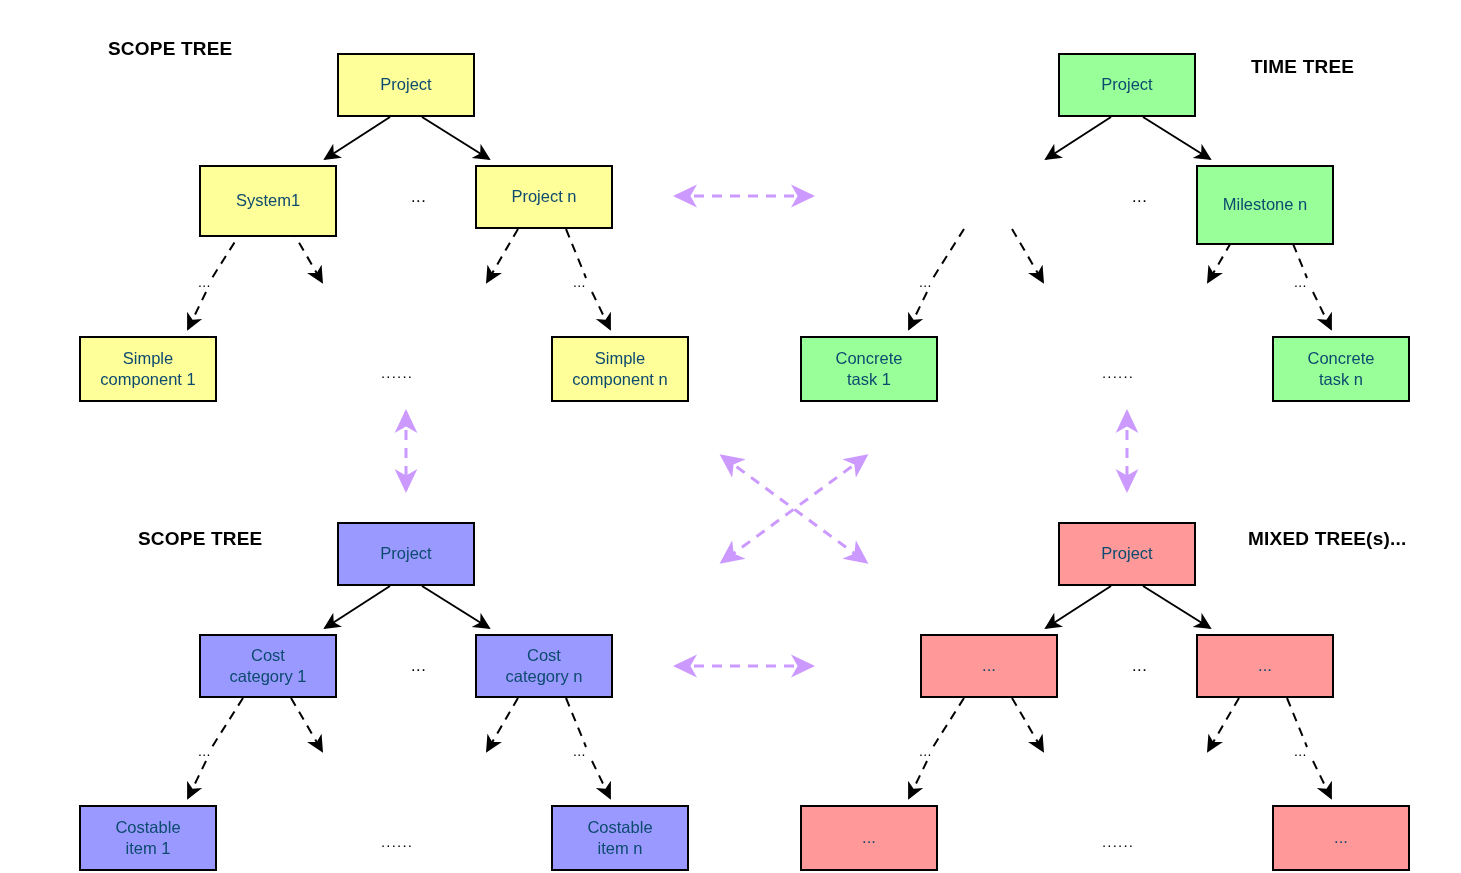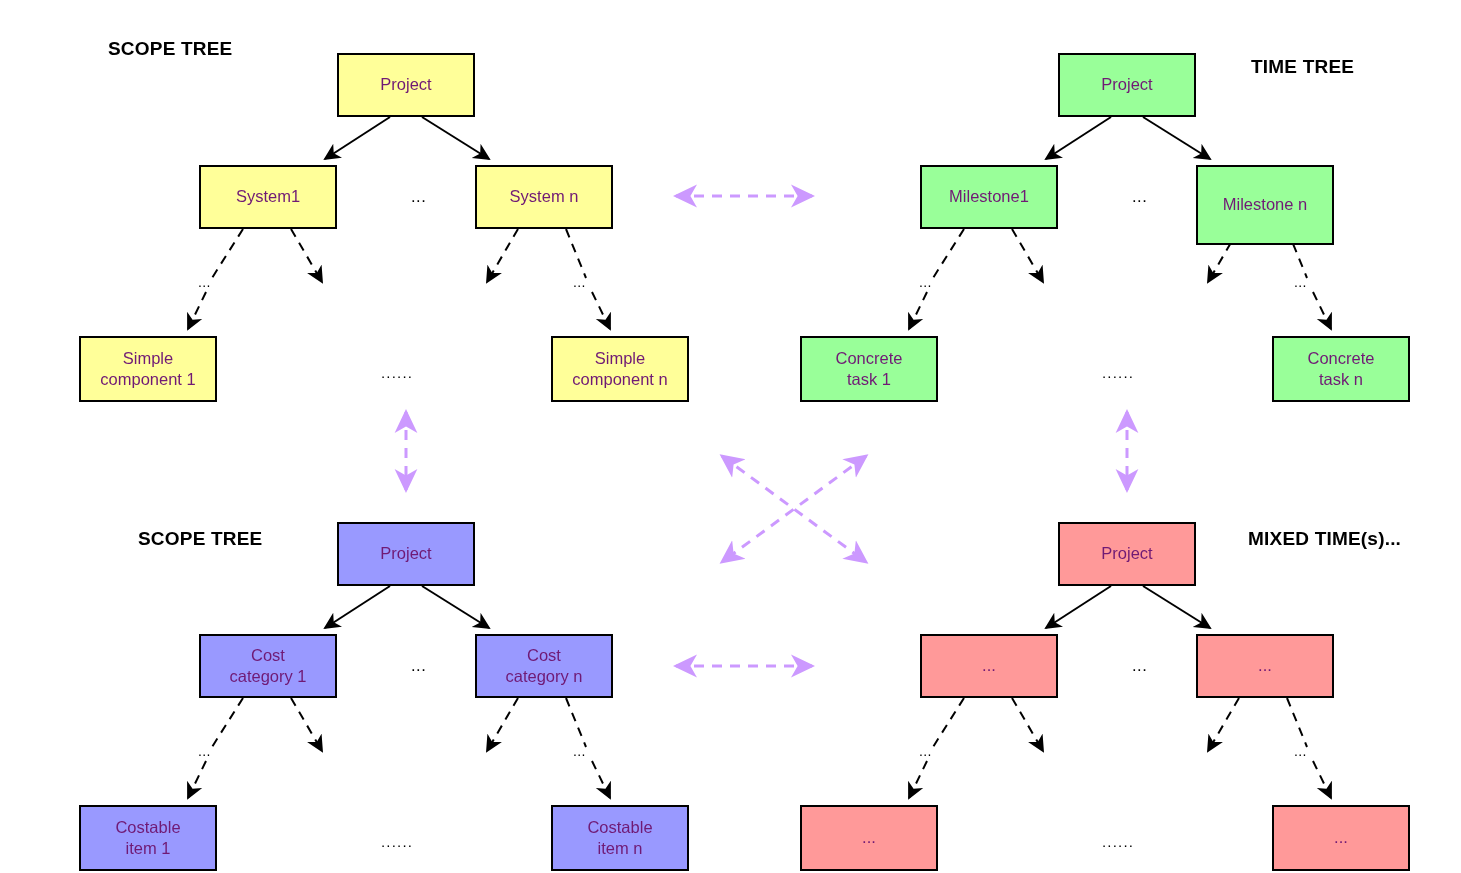--- a/index.html
+++ b/index.html
@@ -28,21 +28,21 @@
   .node {
     position: absolute;
     box-sizing: border-box;
     border: 2px solid #000000;
     display: flex;
     align-items: center;
     justify-content: center;
     text-align: center;
     font-size: 16.5px;
     line-height: 1.28;
-    color: #701a75;
+    color: #0c4a6e;
     white-space: pre-line;
     z-index: 3;
   }
   .tree-title {
     position: absolute;
     font-size: 19px;
     font-weight: bold;
     color: #000000;
     letter-spacing: 0.2px;
     white-space: nowrap;
@@ -144,36 +144,35 @@
       <path d="M406,396 L406,474" marker-start="url(#relStart)" marker-end="url(#relEnd)"></path>
       <path d="M1127,396 L1127,474" marker-start="url(#relStart)" marker-end="url(#relEnd)"></path>
       <path d="M722,440 L866,546" marker-start="url(#relStart)" marker-end="url(#relEnd)"></path>
       <path d="M866,440 L722,546" marker-start="url(#relStart)" marker-end="url(#relEnd)"></path>
     </g>
   </svg>
 
   <div class="tree-title" style="left:108px; top:22px;">SCOPE TREE</div>
   <div class="tree-title" style="left:1251px; top:40px;">TIME TREE</div>
   <div class="tree-title" style="left:138px; top:512px;">SCOPE TREE</div>
-  <div class="tree-title" style="left:1248px; top:512px;">MIXED TIME(s)...</div>
+  <div class="tree-title" style="left:1248px; top:512px;">MIXED TREE(s)...</div>
 
   <div class="node" style="left:337px; top:37px; width:138px; height:64px; background:#FFFF99;">Project</div>
-  <div class="node" style="left:199px; top:149px; width:138px; height:64px; background:#FFFF99;">System1</div>
-  <div class="node" style="left:475px; top:149px; width:138px; height:64px; background:#FFFF99;">System n</div>
+  <div class="node" style="left:199px; top:149px; width:138px; height:72px; background:#FFFF99;">System1</div>
+  <div class="node" style="left:475px; top:149px; width:138px; height:64px; background:#FFFF99;">Project n</div>
   <div class="node" style="left:79px; top:320px; width:138px; height:66px; background:#FFFF99;">Simple
 component 1</div>
   <div class="node" style="left:551px; top:320px; width:138px; height:66px; background:#FFFF99;">Simple
 component n</div>
   <div class="ellipsis-h" style="left:411px; top:171px;">...</div>
   <div class="ellipsis-dots" style="left:381px; top:348px;">......</div>
   <div class="ellipsis-small" style="left:198px; top:258px;">...</div>
   <div class="ellipsis-small" style="left:573px; top:258px;">...</div>
 
   <div class="node" style="left:1058px; top:37px; width:138px; height:64px; background:#99FF99;">Project</div>
-  <div class="node" style="left:920px; top:149px; width:138px; height:64px; background:#99FF99;">Milestone1</div>
   <div class="node" style="left:1196px; top:149px; width:138px; height:80px; background:#99FF99;">Milestone n</div>
   <div class="node" style="left:800px; top:320px; width:138px; height:66px; background:#99FF99;">Concrete
 task 1</div>
   <div class="node" style="left:1272px; top:320px; width:138px; height:66px; background:#99FF99;">Concrete
 task n</div>
   <div class="ellipsis-h" style="left:1132px; top:171px;">...</div>
   <div class="ellipsis-dots" style="left:1102px; top:348px;">......</div>
   <div class="ellipsis-small" style="left:919px; top:258px;">...</div>
   <div class="ellipsis-small" style="left:1294px; top:258px;">...</div>
 

